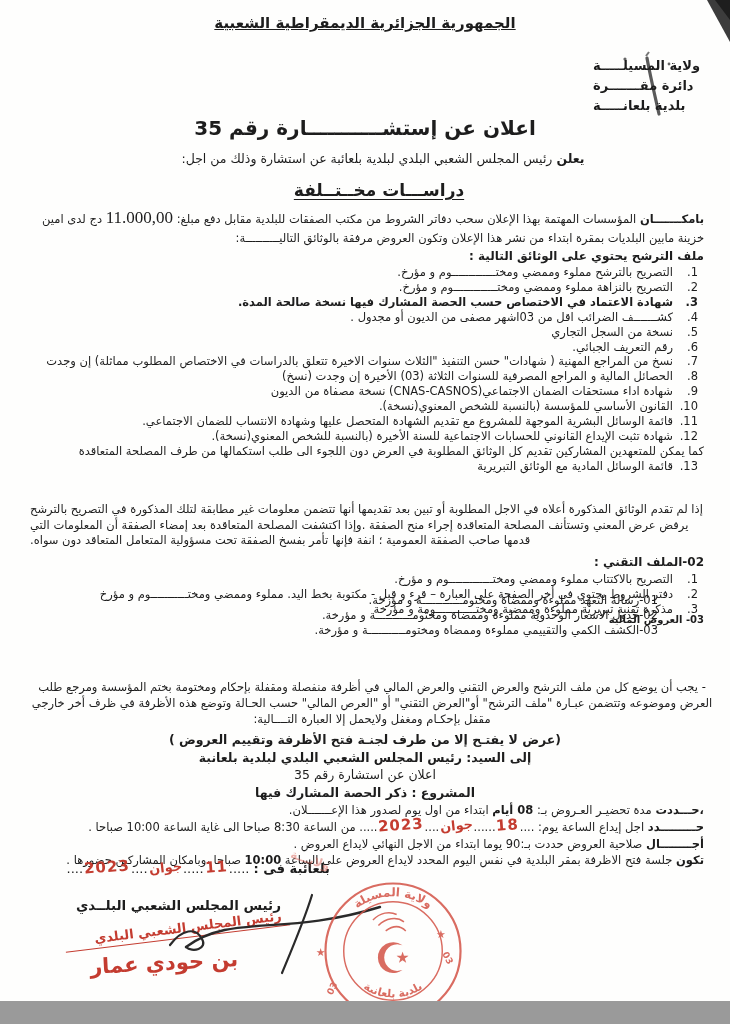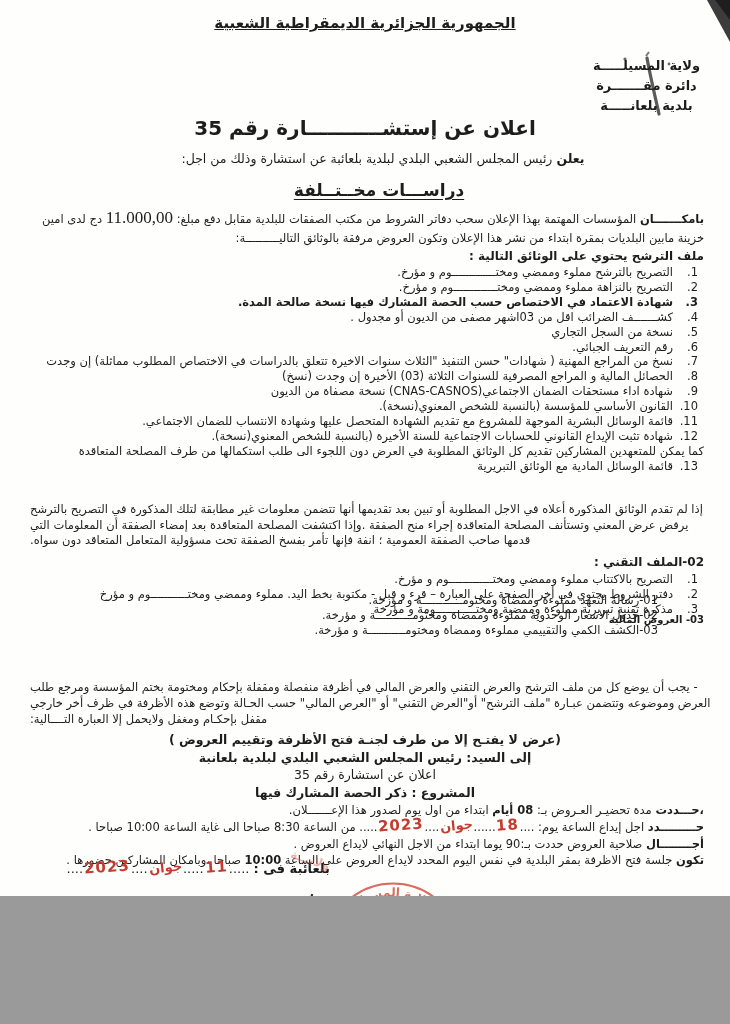--- a/index.html
+++ b/index.html
@@ -1,46 +1,46 @@
 <!DOCTYPE html>
 <html lang="ar" dir="rtl"><head>
 <meta charset="utf-8">
 <style>
   html,body{margin:0;padding:0;background:#9a9a9a;}
   .page{
-    position:relative;width:730px;height:896px;margin:0 auto;
+    position:relative;width:730px;height:1001px;margin:0 auto;
     background:#fefefd;color:#1d1d1d;overflow:hidden;
     font-family:"DejaVu Sans","Liberation Sans",sans-serif;
     font-size:11.5px;direction:rtl;
   }
   .abs{position:absolute;}
   .center{left:0;right:0;text-align:center;}
   .b{font-weight:bold;}
   .u{text-decoration:underline;}
   .bidi{unicode-bidi:isolate;}
   .republic{top:14px;font-size:15px;font-weight:bold;letter-spacing:.5px;}
-  .agency{top:56px;right:30px;text-align:center;font-size:13px;font-weight:bold;line-height:20px;}
+  .agency{top:56px;right:30px;text-align:left;font-size:13px;font-weight:bold;line-height:20px;}
   .notice-title{top:116px;font-size:20px;font-weight:bold;}
   .announce{top:151px;transform:translateX(18px);font-size:12.5px;}
   .subject{top:180px;font-size:17px;font-weight:bold;padding-left:28px;}
   .subject span{text-decoration:underline;text-underline-offset:3px;}
   .intro{top:208px;right:26px;left:34px;line-height:19px;text-align:right;}
   .amount{font-family:"Liberation Serif","DejaVu Serif",serif;font-size:17px;font-weight:normal;}
   .cand-head{top:249px;right:26px;font-weight:bold;font-size:12px;}
   .list{right:32px;left:20px;line-height:14.9px;}
   .cand-list{top:265px;}
   .li{display:flex;gap:5px;}
   .num{min-width:20px;flex:0 0 auto;}
   .note{margin-right:-6px;}
   .warning{top:502px;right:26px;left:30px;line-height:15.7px;text-align:left;}
   .tech-head{top:555px;right:26px;font-weight:bold;font-size:12px;}
   .tech-list{top:572px;}
   .fin-head{top:614px;right:26px;font-weight:bold;font-size:10px;}
   .fin-list{top:593px;right:72px;left:20px;line-height:15.2px;}
-  .envelope{top:680px;right:16px;left:30px;line-height:15.8px;text-align:left;}
+  .envelope{top:680px;right:16px;left:30px;line-height:15.8px;text-align:center;}
   .address{top:731px;line-height:17.5px;font-size:12.5px;}
   .deadlines{top:802px;right:26px;left:10px;line-height:16.3px;text-align:right;}
   .hand{color:#c43c30;font-weight:bold;display:inline-block;transform:rotate(-4deg);
         font-size:15px;letter-spacing:1px;margin:0 -3px;position:relative;top:-1px;}
   .hand.month{font-size:13px;transform:rotate(-6deg);}
   .dots{letter-spacing:1px;}
   .place-date{top:859px;right:400px;font-size:13px;white-space:nowrap;}
   .place-date .label{font-weight:bold;}
   .faint-stamp{top:853px;left:290px;color:#d5584c;opacity:.45;font-size:12px;
                transform:rotate(18deg);font-weight:bold;}

